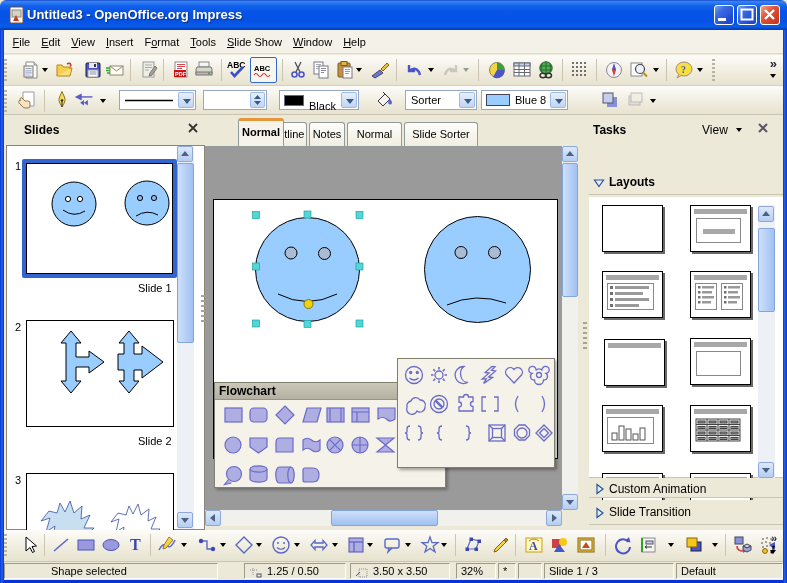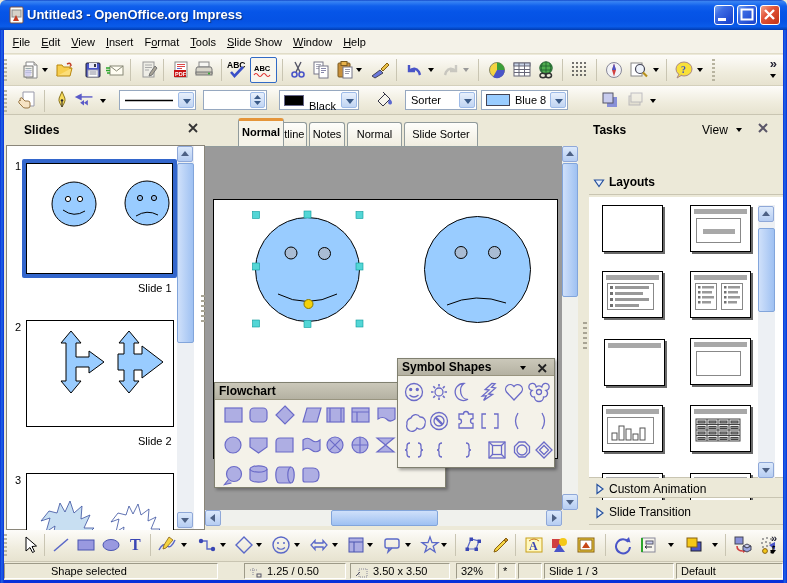--- a/index.html
+++ b/index.html
@@ -637,26 +637,20 @@
       </div>
     <div class="prow" style="top:385px; height:25px;">
         <svg class="abs" style="left:6px;top:7px" width="10" height="12">
           <path d="M2 1.5 L8 6 L2 10.5 Z" fill="#E8F0FA" stroke="#26519E" stroke-width="1.2"></path>
         </svg>
         <div class="ptext" style="top:5px;">Slide Transition</div>
       </div>
   </div>
 
   <div class="abs" style="left:393px; top:243px; width:158px; height:110px; border:1px solid #808070; background:#F4F2E9; box-shadow:2px 2px 3px rgba(0,0,0,0.35); z-index:5;">
-    <div style="height:17px; background:linear-gradient(180deg,#CBC8BA,#B4B1A2); border-bottom:1px solid #98947F; font-weight:bold; font-size:12px; padding:1px 0 0 4px;">Symbol Shapes
-      <div class="darr" style="right:28px; top:7px;"></div>
-      <svg class="abs" style="right:6px; top:4px;" width="11" height="11">
-          <path d="M1.5 1.5 L9 9 M9 1.5 L1.5 9" stroke="#222" stroke-width="1.8"></path>
-        </svg>
-    </div>
     <svg width="156" height="91" viewBox="0 0 156 91">
       <g fill="none" stroke="#6B6BC8" stroke-width="1.3" transform="translate(-4 0)">
         <circle cx="20" cy="16" r="8.5"></circle>
           <circle cx="16.7" cy="13.5" r="1" fill="#6B6BC8"></circle>
           <circle cx="23.3" cy="13.5" r="1" fill="#6B6BC8"></circle>
           <path d="M15.5 19 q4.5 4 9 0"></path>
         <circle cx="45" cy="16" r="4"></circle>
           <g stroke-width="1.6">
             <path d="M45 8 v2.5 M45 21.5 v2.5 M37 16 h2.5 M50.5 16 h2.5 M39.3 10.3 l1.8 1.8 M48.9 19.9 l1.8 1.8 M50.7 10.3 l-1.8 1.8 M41.1 19.9 l-1.8 1.8"></path>
           </g>

